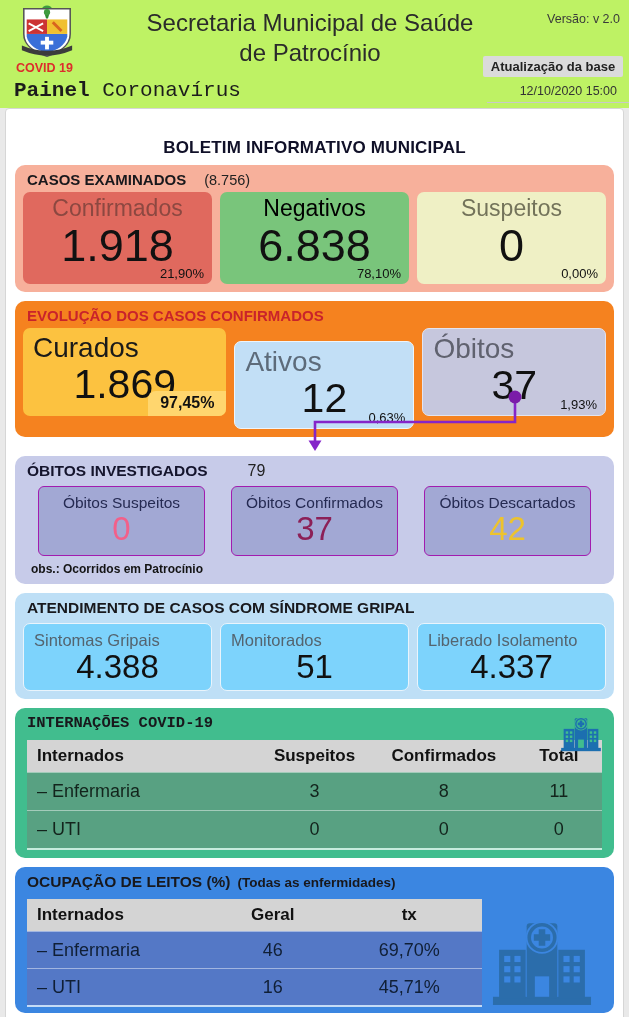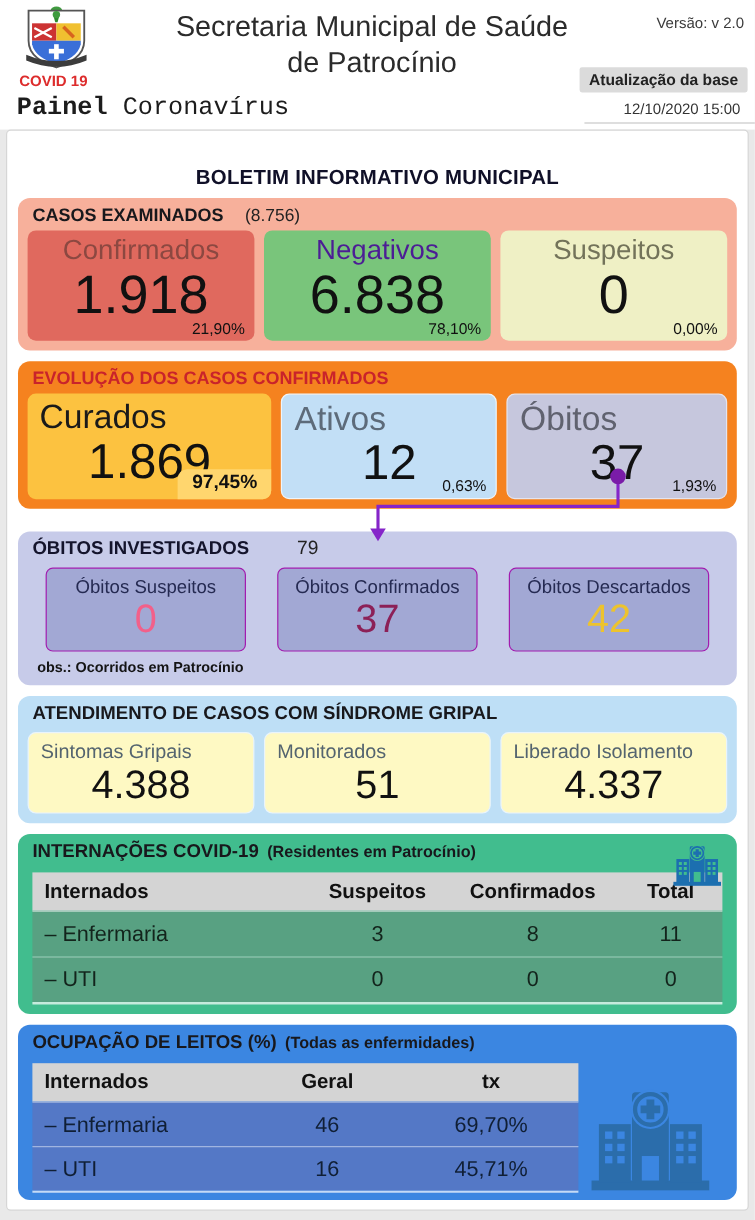--- a/index.html
+++ b/index.html
@@ -6,21 +6,21 @@
   html,body { width:629px; height:1017px; }
   body {
     background:#e9e9e9;
     font-family:"Liberation Sans", sans-serif;
     color:#111;
     position:relative;
     overflow:hidden;
   }
 
   
-  .hdr { position:relative; height:108px; background:#ffffff; }
+  .hdr { position:relative; height:108px; background:#bef264; }
   .hdr-logo { position:absolute; left:18px; top:4px; width:58px; height:56px; }
   .hdr-title { position:absolute; left:110px; top:8px; width:400px; text-align:center;
                font-size:24px; color:#2b2b2b; line-height:1.25; }
   .hdr-version { position:absolute; right:9px; top:12px; font-size:12.5px; color:#3a3a3a;margin-left:20px; }
   .hdr-badge { position:absolute; right:6px; top:56px; width:140px; background:#dbdbdb;
                font-weight:bold; font-size:13px; color:#222; text-align:center;
                padding:3px 0; border-radius:2px; }
   .hdr-date { position:absolute; right:12px; top:84px; font-size:12.5px; color:#333; }
   .hdr-rule { position:absolute; right:0; top:102px; width:142px; border-bottom:1px solid #c9c9c9; }
   .hdr-covid { position:absolute; left:16px; top:61px; font-size:12.5px; font-weight:bold; color:#dd2c2c; }
@@ -41,51 +41,51 @@
   .cards { display:flex; gap:8px; margin-top:4px; }
   .card { position:relative; border-radius:7px; flex:1; }
   .pct { position:absolute; right:8px; bottom:3px; font-size:13px; color:#111; }
 
   
   .s1 { background:#f7b09b; }
   .s1 .card { height:92px; }
   .s1 .lbl { text-align:center; font-size:23px; padding-top:3px; }
   .s1 .val { text-align:center; font-size:45px; line-height:1.05; }
   .c-conf { background:#e0695e; } .c-conf .lbl { color:#8c4841; }
-  .c-neg  { background:#79c57b; } .c-neg .lbl { color:#4c1d95; }
+  .c-neg  { background:#79c57b; } .c-neg .lbl { color:#000000; }
   .c-susp { background:#eff0c5; } .c-susp .lbl { color:#73735a; }
 
   
   .s2 { background:#f5821f; margin-bottom:19px; }
   .s2 .sec-title { color:#c9232b; }
   .s2 .card { height:88px; }
   .s2 .lbl { font-size:28px; padding:4px 0 0 10px; }
   .s2 .val { text-align:center; font-size:41px; line-height:1.0; }
   .c-cur { background:#fcc240; flex:1.12; } .c-cur .lbl { color:#1a1a1a; }
-  .c-atv { background:#c2dff6; flex:0.98; border:1px solid #eef5fb; } .c-atv .lbl { color:#5d6b7a; }
+  .c-atv { background:#c2dff6; flex:0.98; border:1px solid #eef5fb;margin-top:13px; } .c-atv .lbl { color:#5d6b7a; }
   .c-obt { background:#c6c7dd; flex:1.0;  border:1px solid #e4e4ee; } .c-obt .lbl { color:#60626f; }
   .badge-pct { position:absolute; right:0; bottom:0; background:#ffd66e; font-weight:bold;
                font-size:16px; padding:3px 12px 4px; border-radius:8px 0 7px 0; color:#111; }
 
   
   .s3 { background:#c7cbe9; padding-bottom:6px; }
   .s3 .sec-title { font-size:15.5px; color:#14142c; }
   .s3 .total { font-size:16px; color:#222; margin-left:22px; }
   .s3 .cards { padding:0 15px; gap:26px; margin-top:6px; }
   .s3 .card { background:#a2a8d4; height:70px; border-radius:6px; border:1px solid #a21caf; }
   .s3 .lbl { text-align:center; font-size:15.5px; color:#252a52; padding-top:7px; }
   .s3 .val { text-align:center; font-size:33px; line-height:1.05; }
   .num-pink { color:#f2608a; } .num-magenta { color:#8c2057; } .num-gold { color:#edc32d; }
   .s3 .note { font-weight:bold; font-size:12px; color:#141414; padding:6px 0 2px 8px; }
 
   
   .s4 { background:#bedff6; }
   .s4 .sec-title { font-size:15.5px; }
   .s4 .cards { margin-top:6px; }
-  .s4 .card { background:#fef9c3; height:68px; border:1px solid #e9f4fc; }
+  .s4 .card { background:#7dd3fc; height:68px; border:1px solid #e9f4fc; }
   .s4 .lbl { font-size:16.5px; color:#54646f; padding:7px 0 0 10px; }
   .s4 .val { text-align:center; font-size:33px; line-height:1.0; }
 
   
   .tbl { margin:8px 4px 0; border-bottom:2px solid rgba(255,255,255,.7); }
   .thead { display:flex; align-items:center; background:#d4d4d4; height:32px;
            font-weight:bold; font-size:17px; color:#111; }
   .trow { display:flex; align-items:center; height:38px; font-size:18px;
           border-top:1px solid rgba(255,255,255,.45); }
   .cell { text-align:center; }
@@ -224,23 +224,22 @@
         <div class="val">51</div>
       </div>
       <div class="card">
         <div class="lbl">Liberado Isolamento</div>
         <div class="val">4.337</div>
       </div>
     </div>
   </div>
 
   <div class="sec s5">
-    <div class="sec-title-row" style="gap:7px;">
+    <div class="sec-title-row" style="gap:7px;font-family:Liberation Mono, monospace;">
       <span class="sec-title" style="font-size:15.5px;">INTERNAÇÕES COVID-19</span>
-      <span class="sec-sub">(Residentes em Patrocínio)</span>
     </div>
     <svg class="hosp-sm" viewBox="0 0 100 92" fill="currentColor">
       <rect x="2" y="82" width="96" height="8"></rect>
       <rect x="8" y="36" width="26" height="48"></rect>
       <rect x="66" y="36" width="26" height="48"></rect>
       <rect x="35" y="10" width="30" height="74" rx="3"></rect>
       <circle cx="50" cy="24" r="16" fill="var(--bg)"></circle>
       <circle cx="50" cy="24" r="12.5" fill="var(--bg)" stroke="currentColor" stroke-width="3.5"></circle>
       <path d="M46.8,16 h6.4 v4.8 h4.8 v6.4 h-4.8 v4.8 h-6.4 v-4.8 h-4.8 v-6.4 h4.8 z"></path>
       <rect x="43" y="62" width="14" height="20" fill="var(--bg)"></rect>

